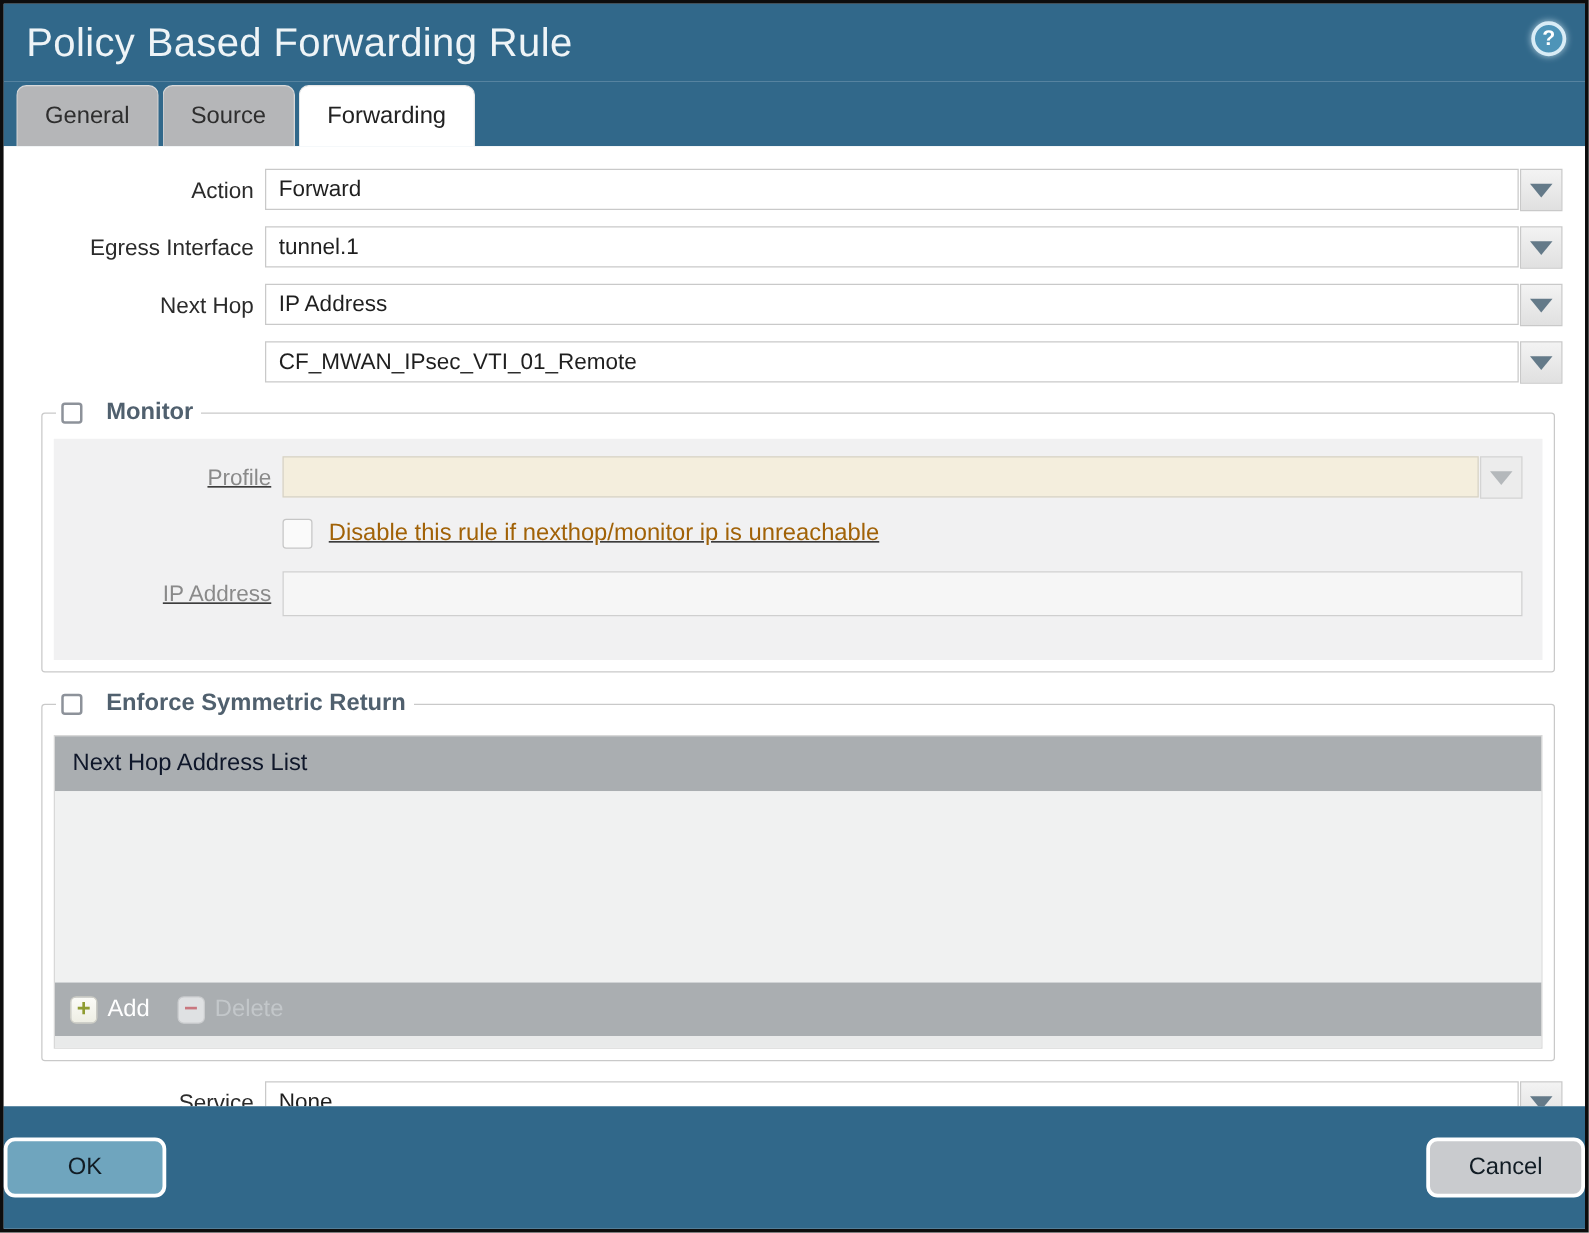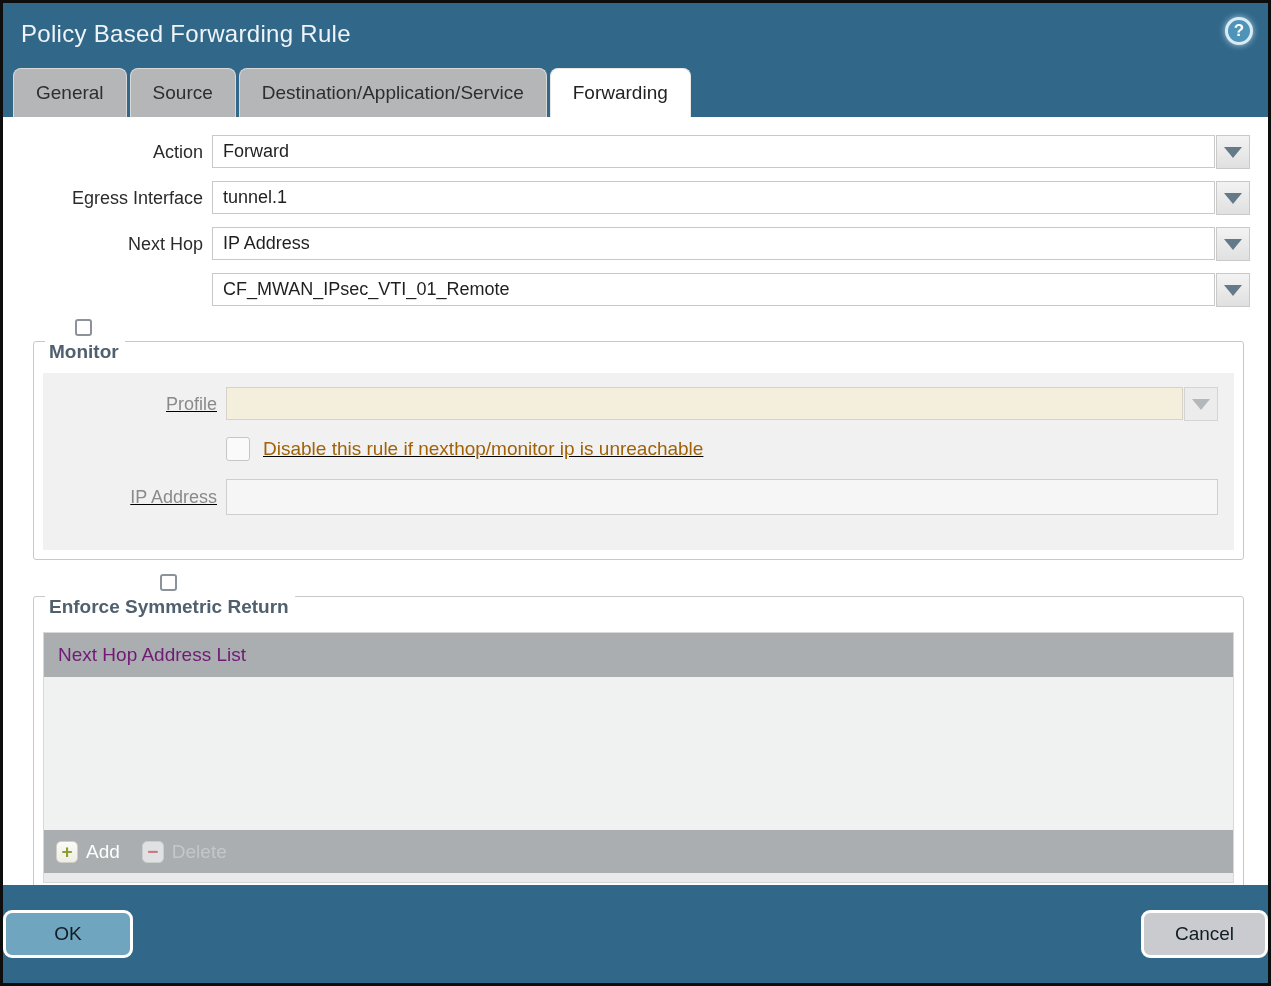--- a/index.html
+++ b/index.html
@@ -15,21 +15,21 @@
     background: #ffffff;
   }
   
   .titlebar {
     height: 62px; background: #31688A;
     display: flex; align-items: center;
     padding: 0 16px 0 18px; flex: none;
     position: relative;
   }
   .titlebar-text {
-    color: #eef4f7; font-size: 24px; font-weight: 400;
+    color: #eef4f7; font-size: 32px; font-weight: 400;
     letter-spacing: 0.3px;
   }
   .help-icon {
     position: absolute; right: 15px; top: 14px;
     width: 28px; height: 28px; border-radius: 50%;
     background: #4e94b8;
     border: 3px solid #d9ecf6;
     box-shadow: 0 0 6px rgba(220,240,250,0.75);
     color: #ffffff; font-weight: bold; font-size: 17px;
     display: flex; align-items: center; justify-content: center;
@@ -87,22 +87,22 @@
     border-right: 9px solid transparent;
     border-top: 11px solid #647a89;
   }
   .arrow-down.disabled { border-top-color: #b4b8bb; }
   
   fieldset {
     border: 1px solid #c9c9c9; border-radius: 3px;
     margin: 4px 6px 14px 0; padding: 10px 9px 9px 9px;
   }
   legend {
-    display: flex; align-items: center; gap: 5px;
-    padding: 0 6px 0 4px; margin-left: 2px; flex-direction: column;
+    display: flex; align-items: center; gap: 19px;
+    padding: 0 6px 0 4px; margin-left: 2px;
   }
   .legend-text {
     font-size: 19px; font-weight: bold; color: #50606e;
   }
   .checkbox {
     width: 17px; height: 17px; flex: none;
     background: #ffffff; border: 2px solid #8d929a;
     border-radius: 3px; cursor: pointer;
   }
   .panel {
@@ -133,21 +133,21 @@
     margin-left: 13px; font-size: 19px; color: #a16207;
   }
   
   .table {
     margin: 4px 0 0 0;
     border: 1px solid #d8d8d8;
   }
   .table-header {
     height: 44px; background: #aaaeb1;
     display: flex; align-items: center; padding-left: 14px;
-    color: #701a75; font-size: 19px;
+    color: #0f172a; font-size: 19px;
   }
   .table-body { height: 153px; background: #f0f1f1; }
   .table-footer {
     height: 43px; background: #aaaeb1;
     display: flex; align-items: center; gap: 22px; padding-left: 12px;
   }
   .tbl-btn { display: flex; align-items: center; gap: 8px; cursor: pointer; }
   .tbl-btn.disabled { cursor: default; }
   .icon-box {
     width: 22px; height: 22px; border-radius: 5px;
@@ -190,23 +190,20 @@
       <span>?</span>
     </div>
   </div>
 
   <div class="tabsbar">
     <div class="tab">
       <span>General</span>
     </div>
     <div class="tab">
       <span>Source</span>
-    </div>
-    <div class="tab">
-      <span>Destination/Application/Service</span>
     </div>
     <div class="tab active">
       <span>Forwarding</span>
     </div>
   </div>
 
   <div class="content">
 
     <div class="form-row">
       <div class="form-label">Action</div>
@@ -302,21 +299,21 @@
               <span>−</span>
             </div>
             <span class="tbl-btn-label">Delete</span>
           </div>
         </div>
         <div class="table-bottom-strip"></div>
       </div>
     </fieldset>
 
     <div class="form-row" style="margin-top:16px">
-      <div class="form-label">Symmetric</div>
+      <div class="form-label">Service</div>
       <div class="combo">
         <input class="combo-input" value="None" style="">
         <div class="combo-btn">
           <div class="arrow-down"></div>
         </div>
       </div>
     </div>
 
   </div>
 

